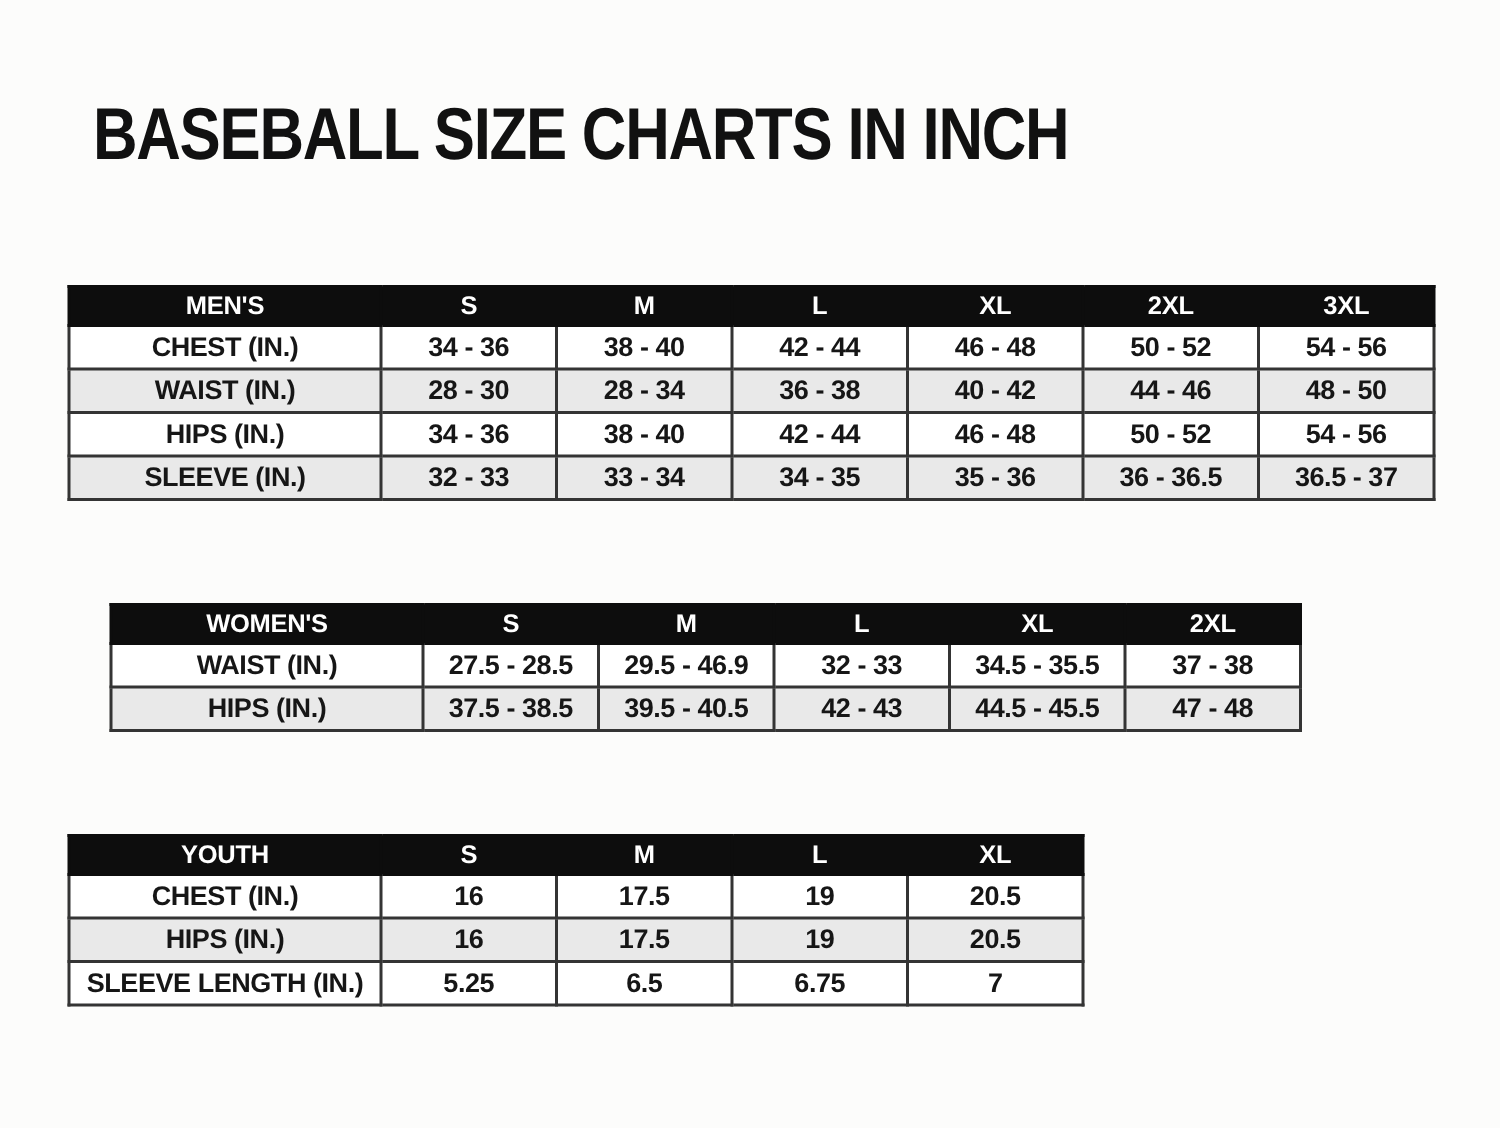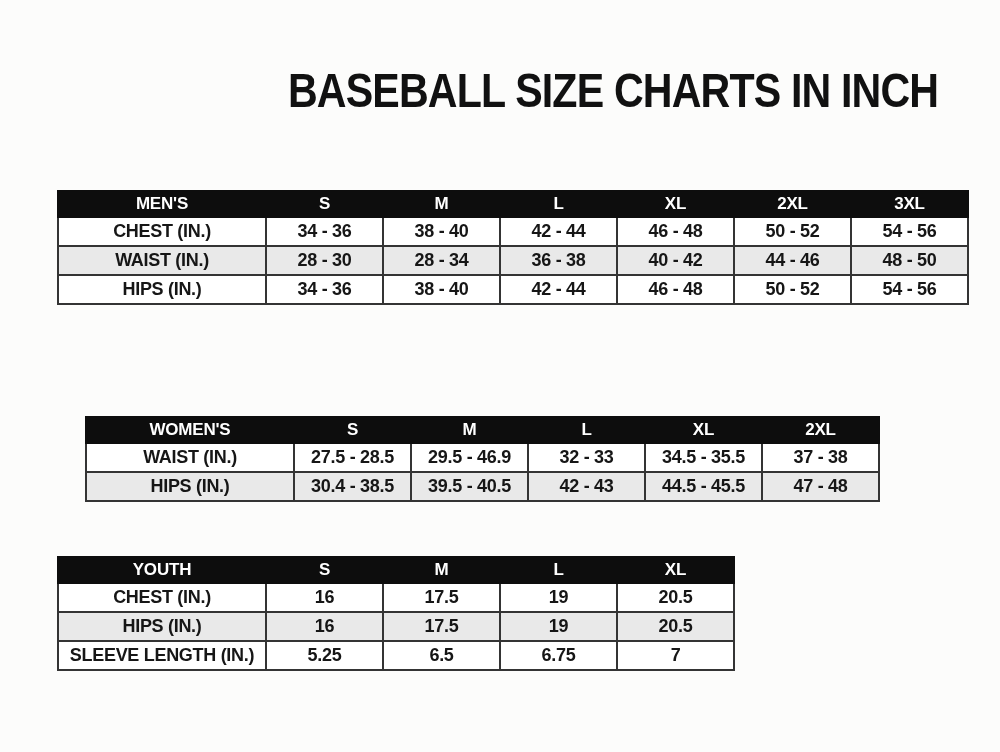--- a/index.html
+++ b/index.html
@@ -14,38 +14,38 @@
     height: 752px;
     background: #fcfcfb;
     overflow: hidden;
   }
   h1.title {
     position: absolute;
     top: 62px;
     left: 0;
     width: 1000px;
     margin: 0;
-    text-align: right;
+    text-align: left;
   }
   h1.title .condense {
     display: inline-block;
     font-size: 49px;
     font-weight: 700;
     letter-spacing: -1px;
     color: #111111;
     transform: scaleX(0.84);
     transform-origin: 50% 50%;
     white-space: nowrap;
   }
   .tbl-wrap {
     position: absolute;
     left: 45px;
   }
   .tbl-wrap.mens   { top: 190px; }
-  .tbl-wrap.womens { top: 416px; padding-left: 28px; }
+  .tbl-wrap.womens { top: 402px; padding-left: 28px; }
   .tbl-wrap.youth  { top: 556px; }
 
   table.size-table {
     border-collapse: collapse;
     table-layout: fixed;
   }
   table.size-table th {
     background: #0d0d0d;
     color: #ffffff;
     font-size: 17px;
@@ -66,21 +66,21 @@
     height: 27px;
     padding: 0 3px;
     border: 2px solid #343434;
     text-align: center;
     vertical-align: middle;
     white-space: nowrap;
   }
   table.size-table tbody tr:nth-child(even) td {
     background: #e9e9e9;
   }
-  table.size-table { border: 2px solid #8b5cf6; margin-left: 12px; }
+  table.size-table { border: 2px solid #8b5cf6; }
 </style>
 </head>
 <body>
 
 <main class="canvas">
 
   <h1 class="title">
     <span class="condense">BASEBALL SIZE CHARTS IN INCH</span>
   </h1>
 
@@ -127,20 +127,29 @@
           </tr>
           <tr>
             <td>HIPS (IN.)</td>
             <td>34 - 36</td>
             <td>38 - 40</td>
             <td>42 - 44</td>
             <td>46 - 48</td>
             <td>50 - 52</td>
             <td>54 - 56</td>
           </tr>
+          <tr>
+            <td>SLEEVE (IN.)</td>
+            <td>32 - 33</td>
+            <td>33 - 34</td>
+            <td>34 - 35</td>
+            <td>35 - 36</td>
+            <td>36 - 36.5</td>
+            <td>36.5 - 37</td>
+          </tr>
         </tbody>
     </table>
   </section>
 
   <section class="tbl-wrap womens">
     <table class="size-table">
       <colgroup>
           <col style="width: 208px;">
           <col style="width: 117px;">
           <col style="width: 117px;">
@@ -162,21 +171,21 @@
           <tr>
             <td>WAIST (IN.)</td>
             <td>27.5 - 28.5</td>
             <td>29.5 - 46.9</td>
             <td>32 - 33</td>
             <td>34.5 - 35.5</td>
             <td>37 - 38</td>
           </tr>
           <tr>
             <td>HIPS (IN.)</td>
-            <td>30.4 - 38.5</td>
+            <td>37.5 - 38.5</td>
             <td>39.5 - 40.5</td>
             <td>42 - 43</td>
             <td>44.5 - 45.5</td>
             <td>47 - 48</td>
           </tr>
         </tbody>
     </table>
   </section>
 
   <section class="tbl-wrap youth">

